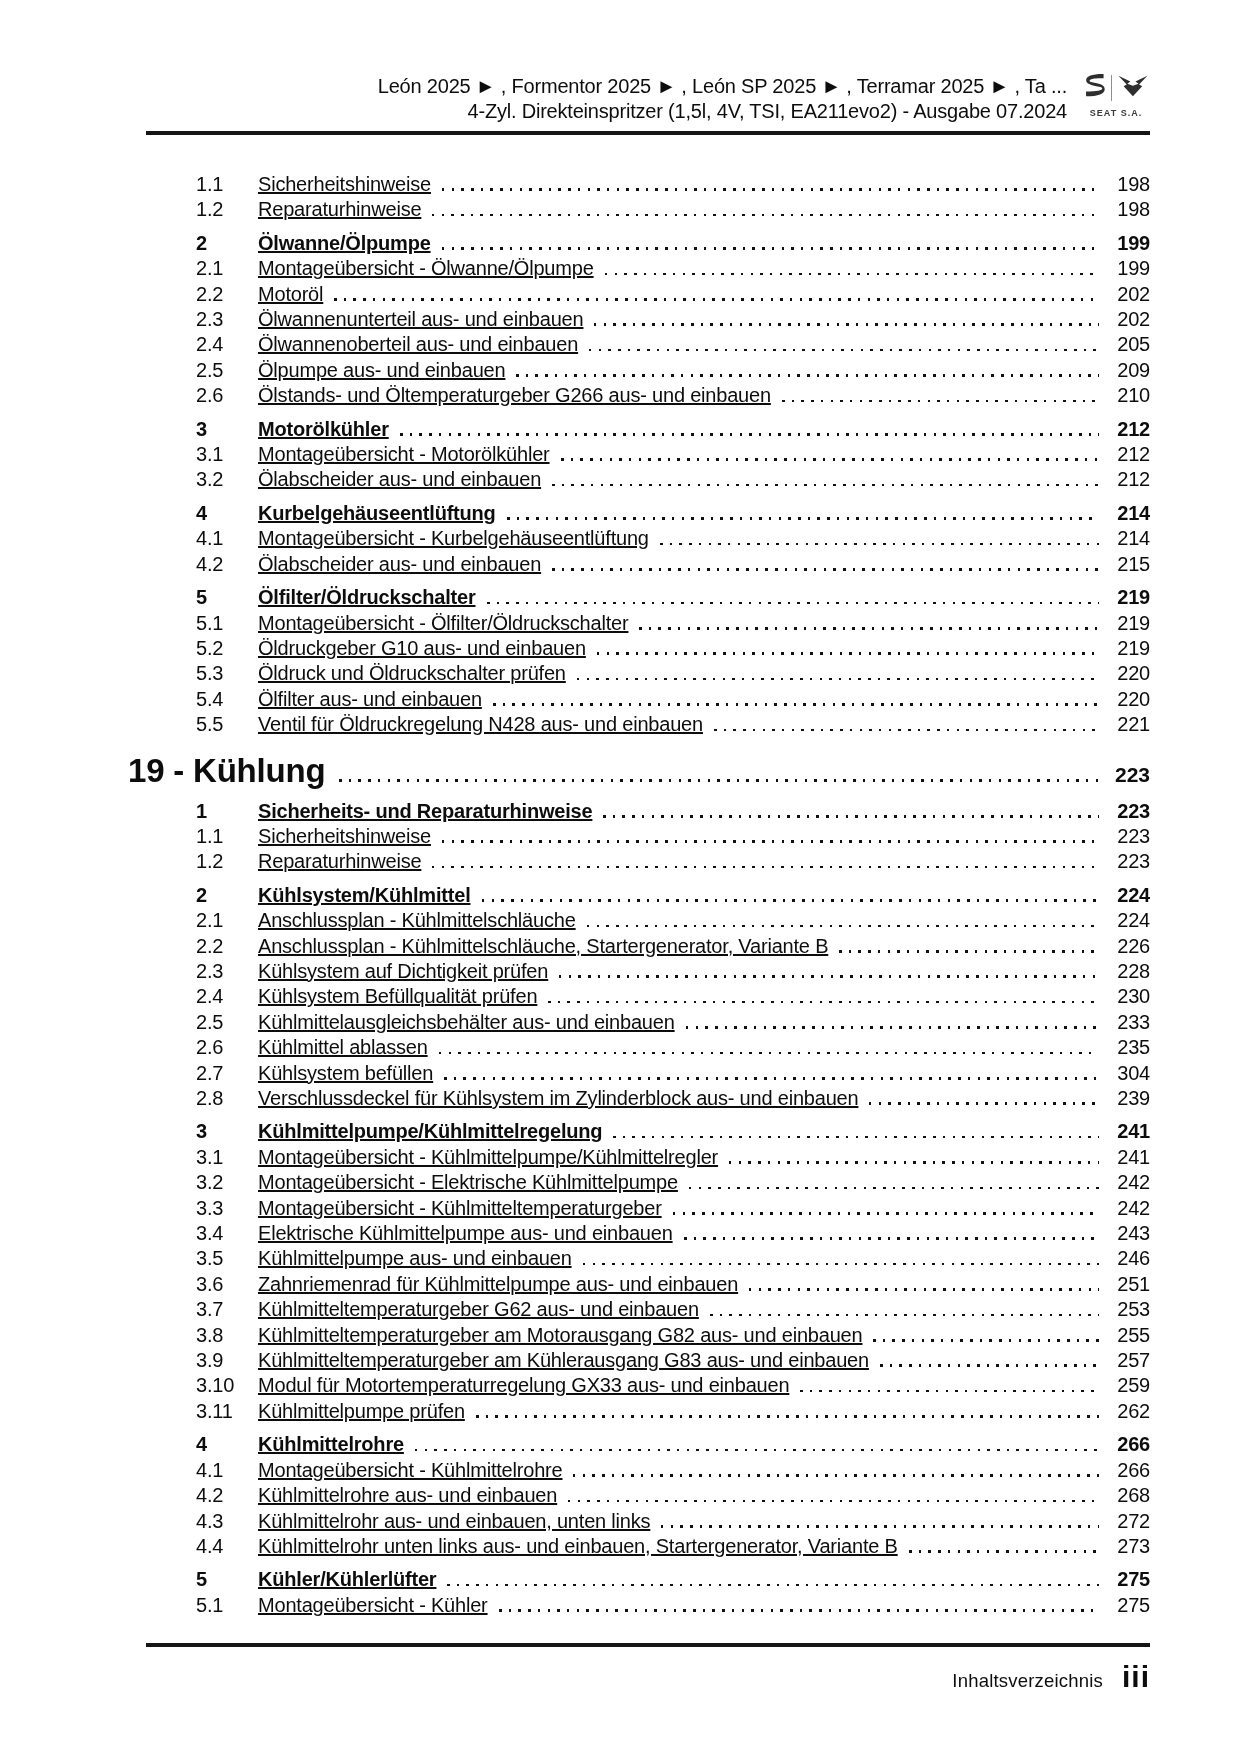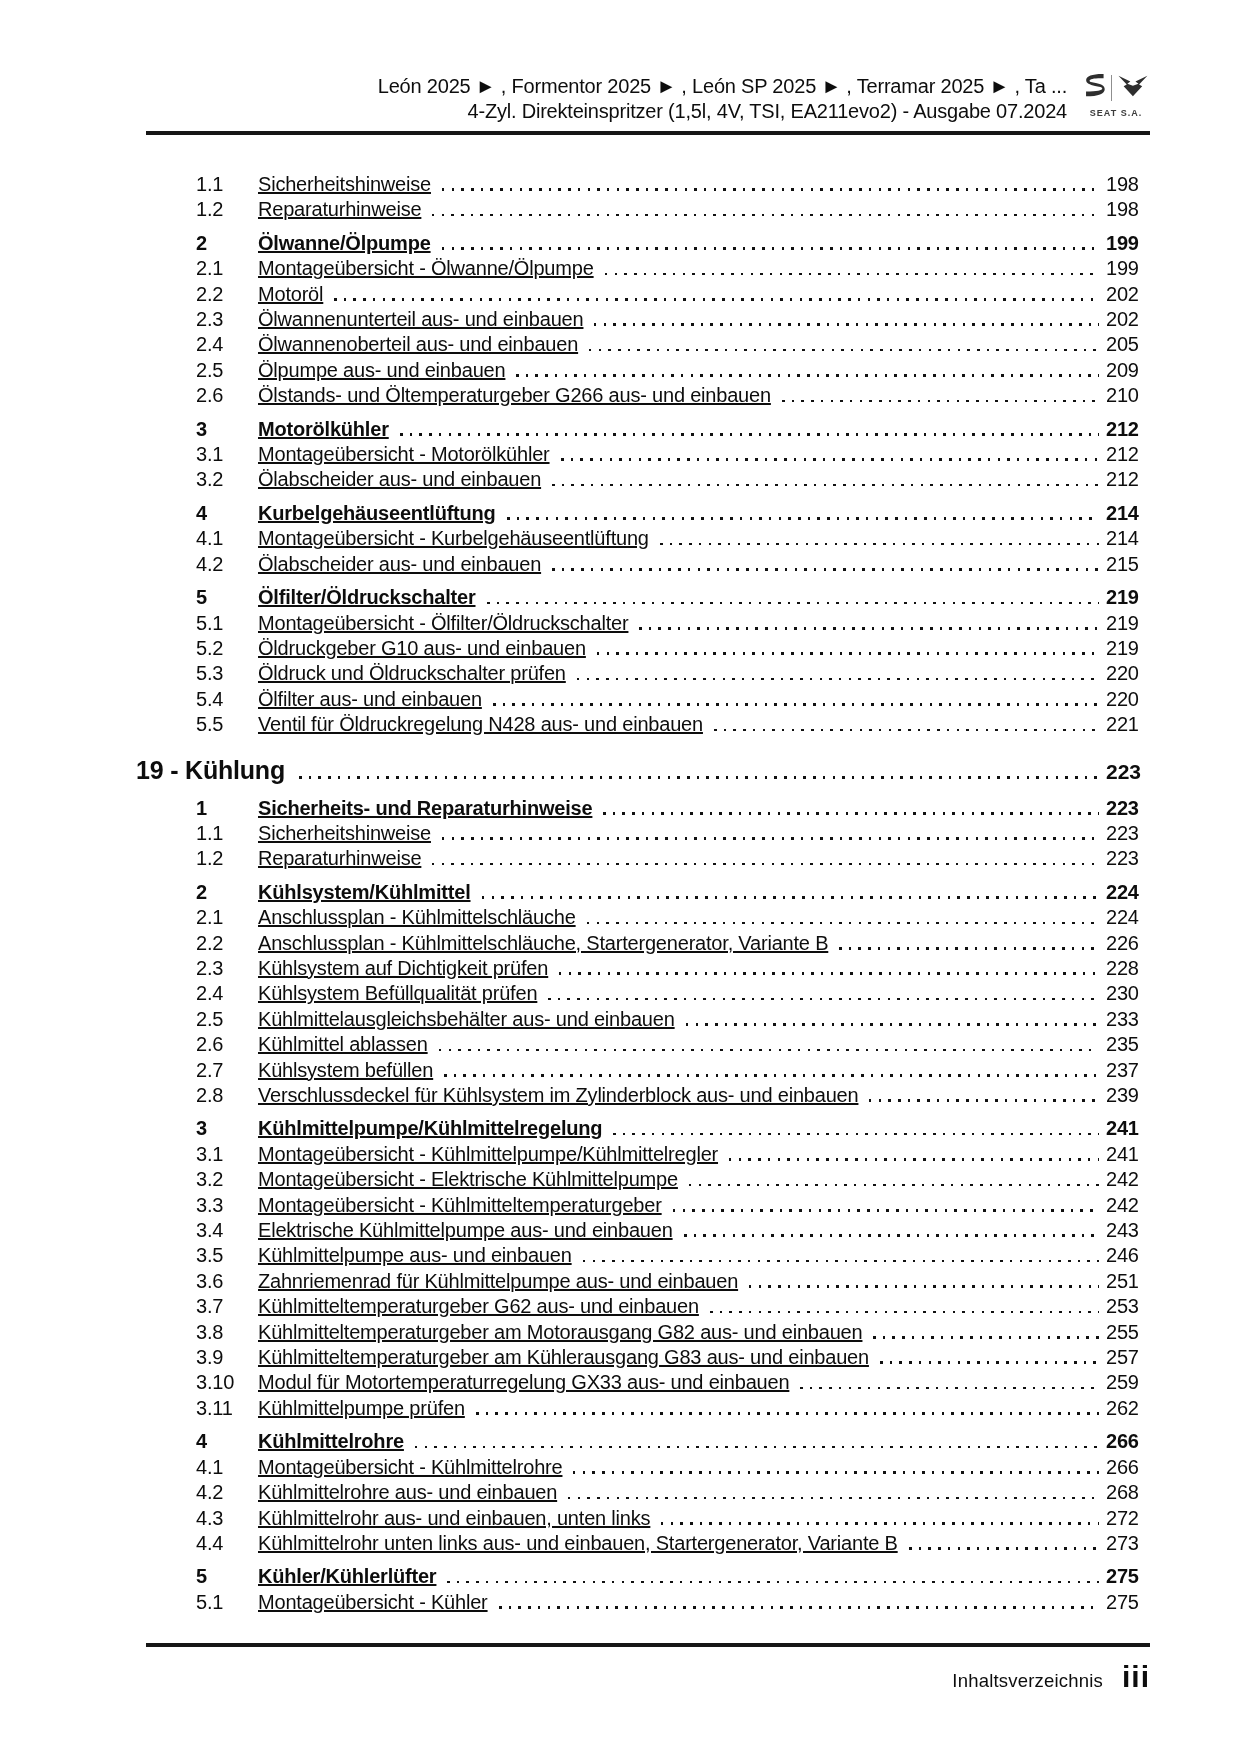--- a/index.html
+++ b/index.html
@@ -39,30 +39,30 @@
     font-size:20px; line-height:25.4px; letter-spacing:-0.2px;
     white-space:nowrap;
   }
   .row .num   { flex:none; margin-left:68px; width:62px; }
   .row .title { flex:none;text-decoration:underline; }
   .leader {
     flex:1 1 auto; min-width:14px; height:2.6px;
     margin-left:11px; margin-right:7px;
     background-image:repeating-linear-gradient(to right,#111 0 2.5px,transparent 2.5px 9.7px);
   }
-  .pagenum { flex:none; min-width:44px; }
+  .pagenum { flex:none; min-width:44px; text-align:right; }
   .section { font-weight:bold; margin-top:8px; }
 
   .chapter-row {
     display:flex; align-items:baseline;
     font-weight:bold; white-space:nowrap;
     margin-top:16px; margin-bottom:6px;
     line-height:33px;
   }
-  .chapter-row .ch-title { flex:none; margin-left:8px; font-size:25px; letter-spacing:-0.2px; }
+  .chapter-row .ch-title { flex:none; margin-left:0; font-size:33px; letter-spacing:-0.2px; }
   .chapter-row .leader   { margin-left:14px; }
   .chapter-row .pagenum  { font-size:21px; }
 
   
   .footer {
     position:absolute; right:90px; top:1650px;
     display:flex; align-items:baseline; gap:19px;
   }
   .footer-label { font-size:18.5px; letter-spacing:0.2px;margin-top:20px; }
   .footer-page  { font-size:30px; font-weight:bold; letter-spacing:1px; line-height:1; }
@@ -318,21 +318,21 @@
     <span class="num">2.6</span>
     <span class="title">Kühlmittel ablassen</span>
     <span class="leader"></span>
     <span class="pagenum">235</span>
   </div>
 
   <div class="row">
     <span class="num">2.7</span>
     <span class="title">Kühlsystem befüllen</span>
     <span class="leader"></span>
-    <span class="pagenum">237</span>
+    <span class="pagenum">304</span>
   </div>
 
   <div class="row">
     <span class="num">2.8</span>
     <span class="title">Verschlussdeckel für Kühlsystem im Zylinderblock aus- und einbauen</span>
     <span class="leader"></span>
     <span class="pagenum">239</span>
   </div>
 
   <div class="row section">

